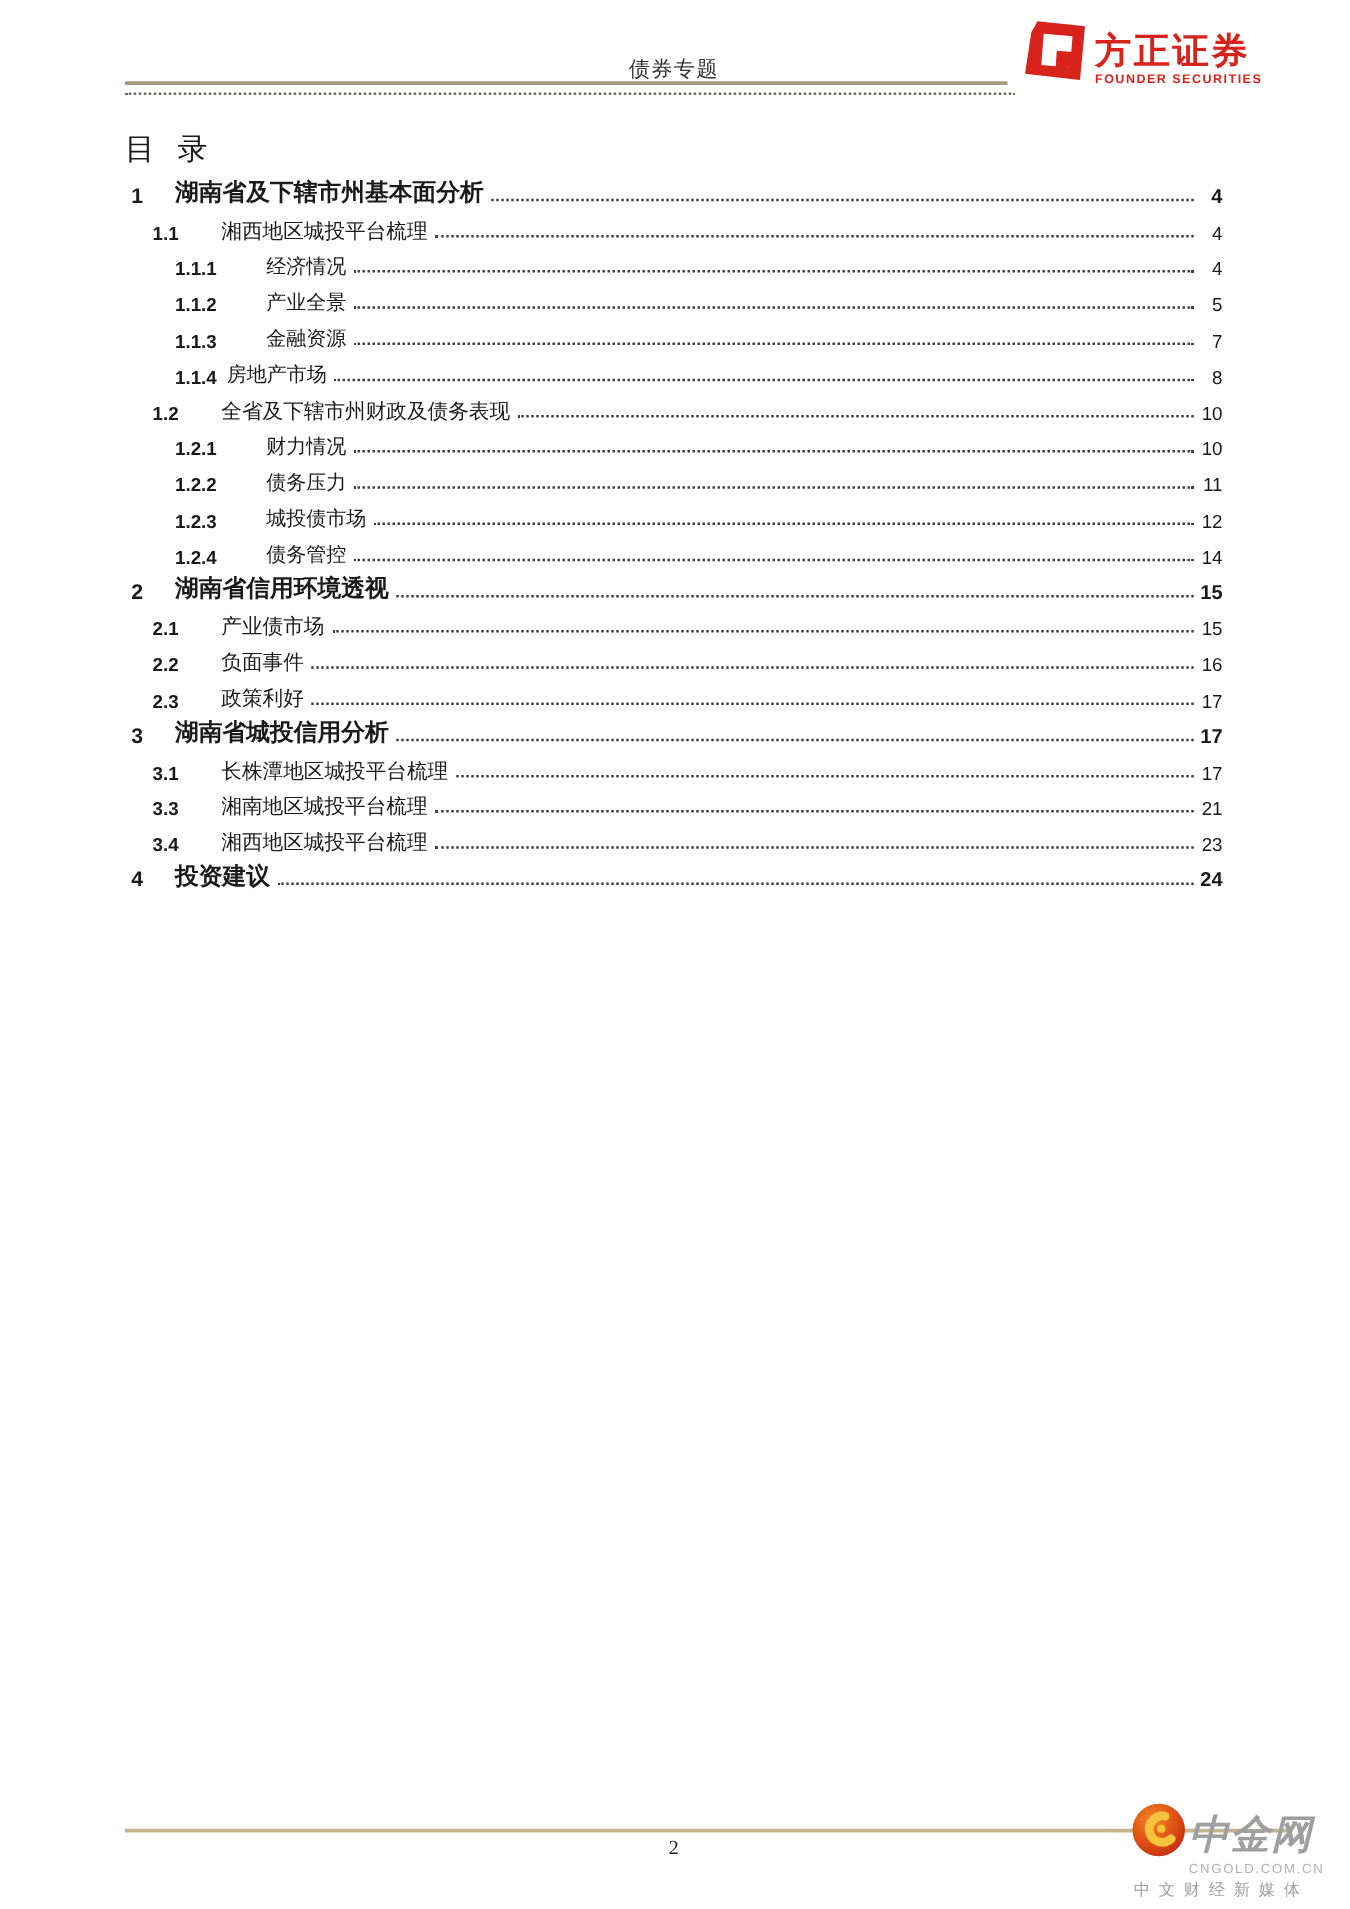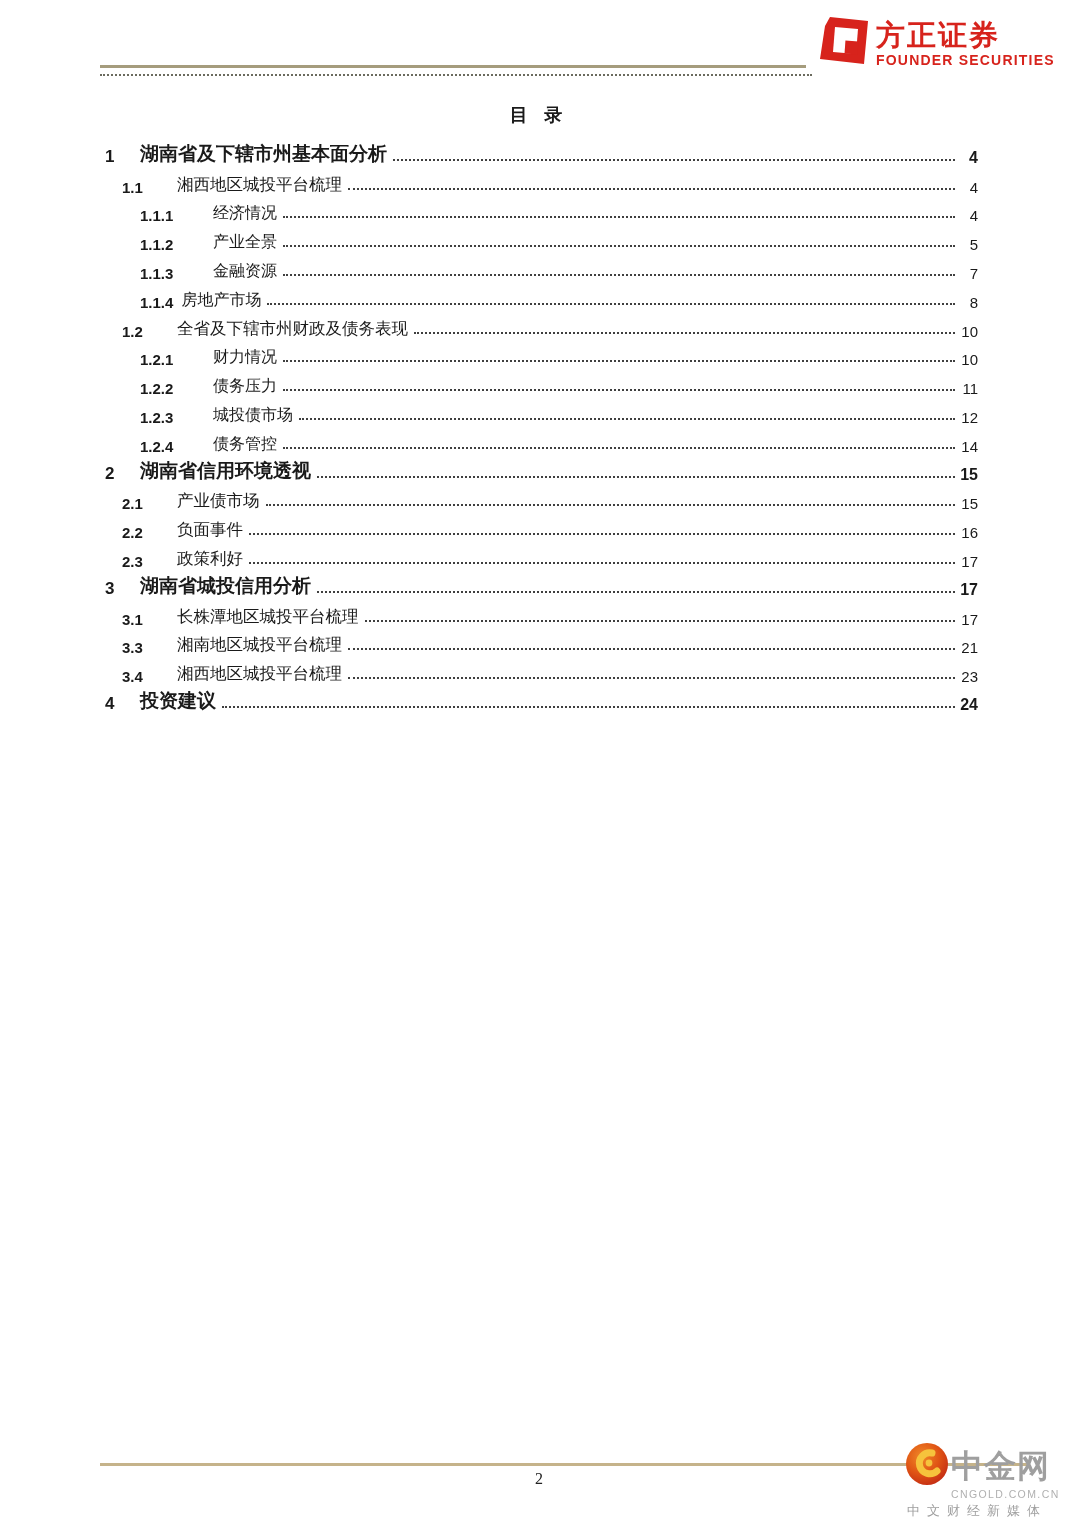--- a/index.html
+++ b/index.html
@@ -30,28 +30,28 @@
     position:absolute;top:16px;left:820px;
     display:flex;align-items:flex-end;gap:8px;
   }
   .brand-cn{
     font-family:"Liberation Sans","DejaVu Sans",sans-serif;
     font-weight:bold;font-size:29px;line-height:30px;color:#d7231c;
     letter-spacing:2px;white-space:nowrap;
   }
   .brand-en{
     font-family:"Liberation Sans","DejaVu Sans",sans-serif;
-    font-weight:bold;font-size:14px;color:#d7231c;
+    font-weight:bold;font-size:10px;color:#d7231c;
     letter-spacing:1.2px;margin-top:2px;white-space:nowrap;
   }
 
   
   .toc-title{
     position:absolute;top:103px;left:100px;width:878px;
-    text-align:center;font-size:18px;font-weight:bold;
+    font-size:24px;font-weight:normal;
     letter-spacing:6px;
   }
   .toc{
     position:absolute;top:138px;left:100px;width:878px;
   }
   .toc-row{
     display:flex;align-items:flex-end;height:28.8px;
     cursor:pointer;
   }
   .toc-num{
@@ -90,38 +90,39 @@
     text-align:center;font-size:16px;color:#222;
   }
   .watermark{
     position:absolute;top:1442px;left:905px;width:172px;
     color:#a6a6a6;z-index:2;
   }
   .wm-top{display:flex;align-items:center;}
   .wm-cn{
     font-family:"Liberation Sans","DejaVu Sans",sans-serif;
     font-weight:bold;font-size:32px;line-height:34px;color:#9f9f9f;
-    letter-spacing:1px;white-space:nowrap;margin-left:2px;
+    letter-spacing:1px;white-space:nowrap;margin-left:2px;font-style:italic;
   }
   .wm-domain{
     font-family:"Liberation Sans","DejaVu Sans",sans-serif;
     font-size:10.5px;color:#b0b0b0;letter-spacing:1.4px;
     margin:-2px 0 2px 46px;white-space:nowrap;
   }
   .wm-tagline{
     font-family:"Liberation Sans","DejaVu Sans",sans-serif;
     font-size:13px;color:#9f9f9f;letter-spacing:7px;
     white-space:nowrap;margin-left:2px;
   }
 </style>
 </head>
 <body>
 
 <div class="page">
 
+  <div class="header-title">债券专题</div>
   <div class="rule-solid"></div>
   <div class="rule-dotted"></div>
 
   <div class="brand">
     <span>
       <svg width="48" height="48" viewBox="0 0 48 48">
         <polygon points="10,1 48,5 44,48 0,43 5,10" fill="#d7231c"></polygon>
         <polygon points="15,11 38,13 36,38 13,36" fill="#ffffff"></polygon>
         <rect x="25" y="25" width="13" height="13" fill="#d7231c" transform="rotate(4 31 31)"></rect>
       </svg>

